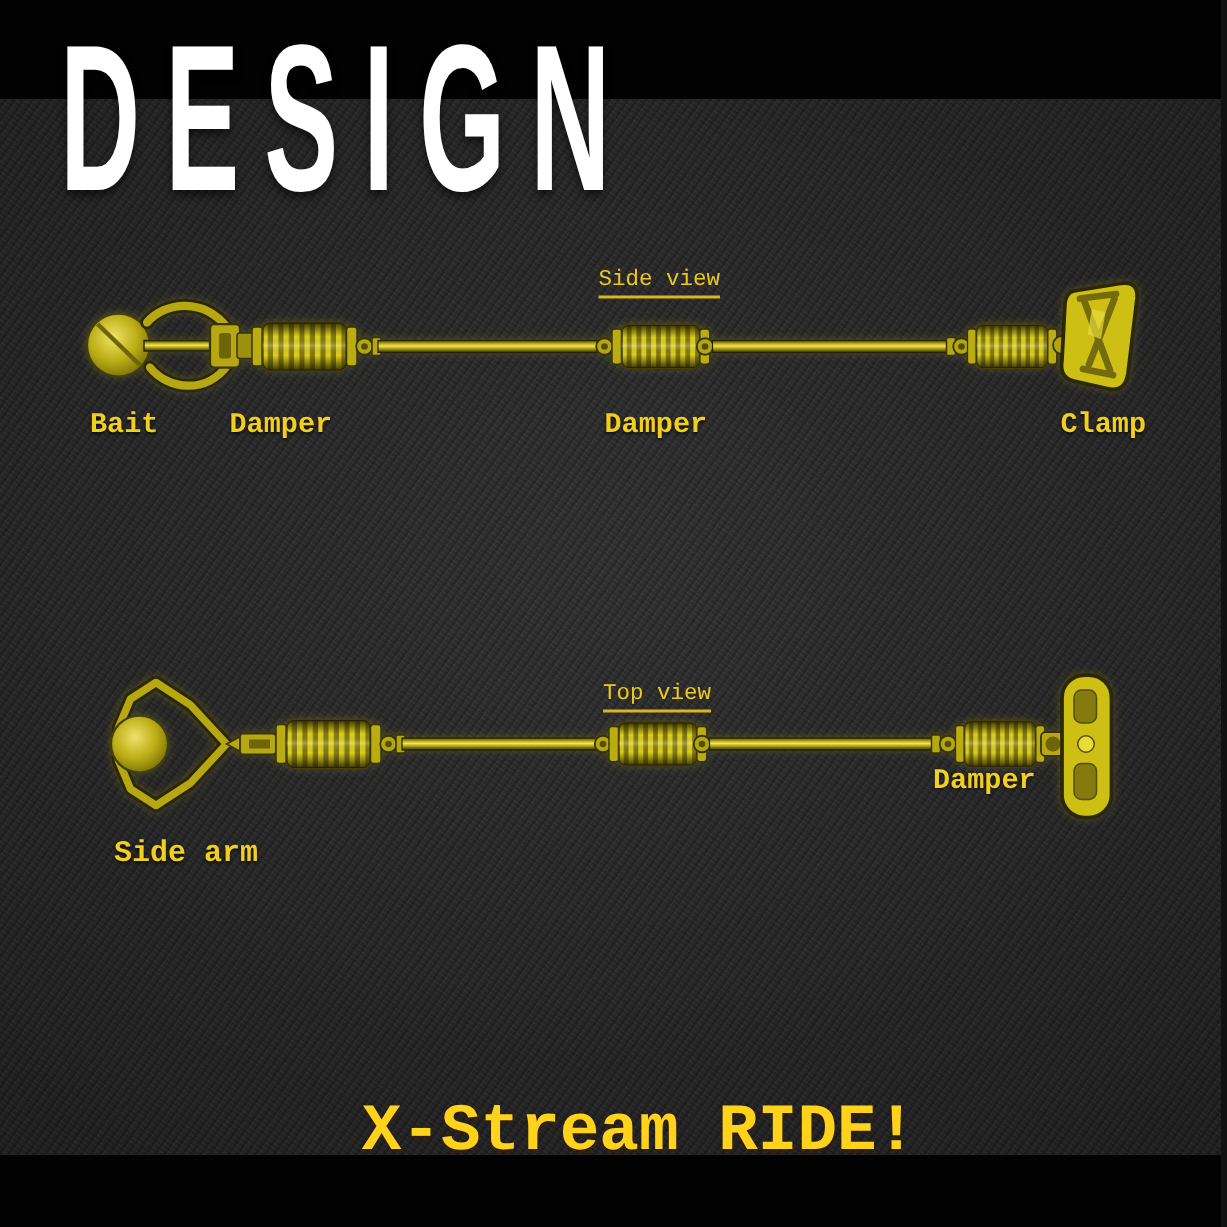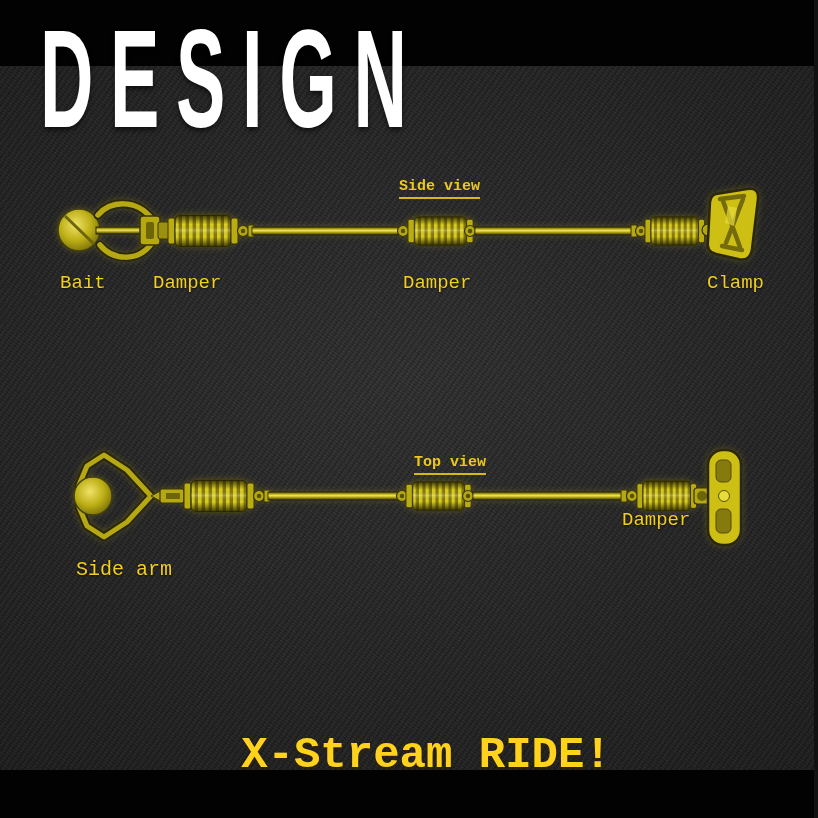--- a/index.html
+++ b/index.html
@@ -19,34 +19,34 @@
   .title{
     position:absolute;left:40px;top:10px;z-index:3;margin:0;
     font-family:"Liberation Sans","DejaVu Sans",sans-serif;
     font-weight:bold;font-size:74px;line-height:1;letter-spacing:0.225em;
     color:#ffffff;transform:scaleY(1.88);transform-origin:0 0;
     text-shadow:0 2px 4px rgba(0,0,0,0.6);
   }
 
   .view-heading{
     position:absolute;z-index:3;
-    font-weight:bold;font-size:15px;line-height:1.2;color:#edc91d;
+    font-weight:normal;font-size:15px;line-height:1.2;color:#edc91d;
     border-bottom:2px solid #d8b818;padding-bottom:1px;
   }
   .heading-side{left:399px;top:178px;}
-  .heading-top{left:414px;top:454px;}
+  .heading-top{left:402px;top:454px;}
 
   .diagram{position:absolute;left:0;z-index:2;
     filter:drop-shadow(0 0 3px rgba(190,170,20,0.35)) drop-shadow(1px 1px 0 rgba(15,25,70,0.45));}
   .diagram-side{top:186px;}
   .diagram-top{top:443px;}
 
   .part-label{
     position:absolute;z-index:3;
-    font-weight:normal;font-size:19px;line-height:1.15;color:#f2ce1d;
+    font-weight:bold;font-size:19px;line-height:1.15;color:#f2ce1d;
     text-shadow:0 1px 2px rgba(0,0,0,0.7);white-space:pre;text-align:right;
   }
   .lbl-bait{left:60px;top:273px;}
   .lbl-damper1{left:153px;top:273px;}
   .lbl-damper2{left:403px;top:273px;}
   .lbl-wheel{left:707px;top:273px;}
   .lbl-damper3{left:622px;top:510px;}
   .lbl-clamp{left:76px;top:558px;font-size:20px;}
 
   .tagline{

